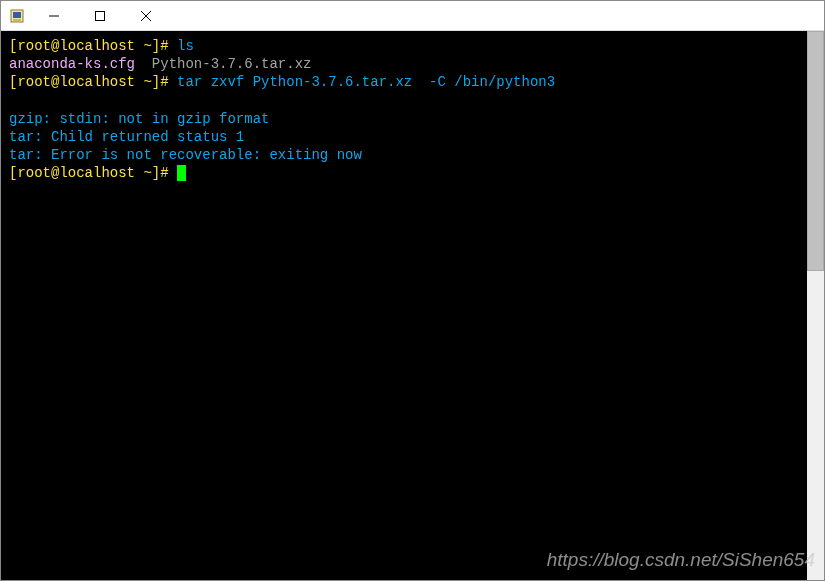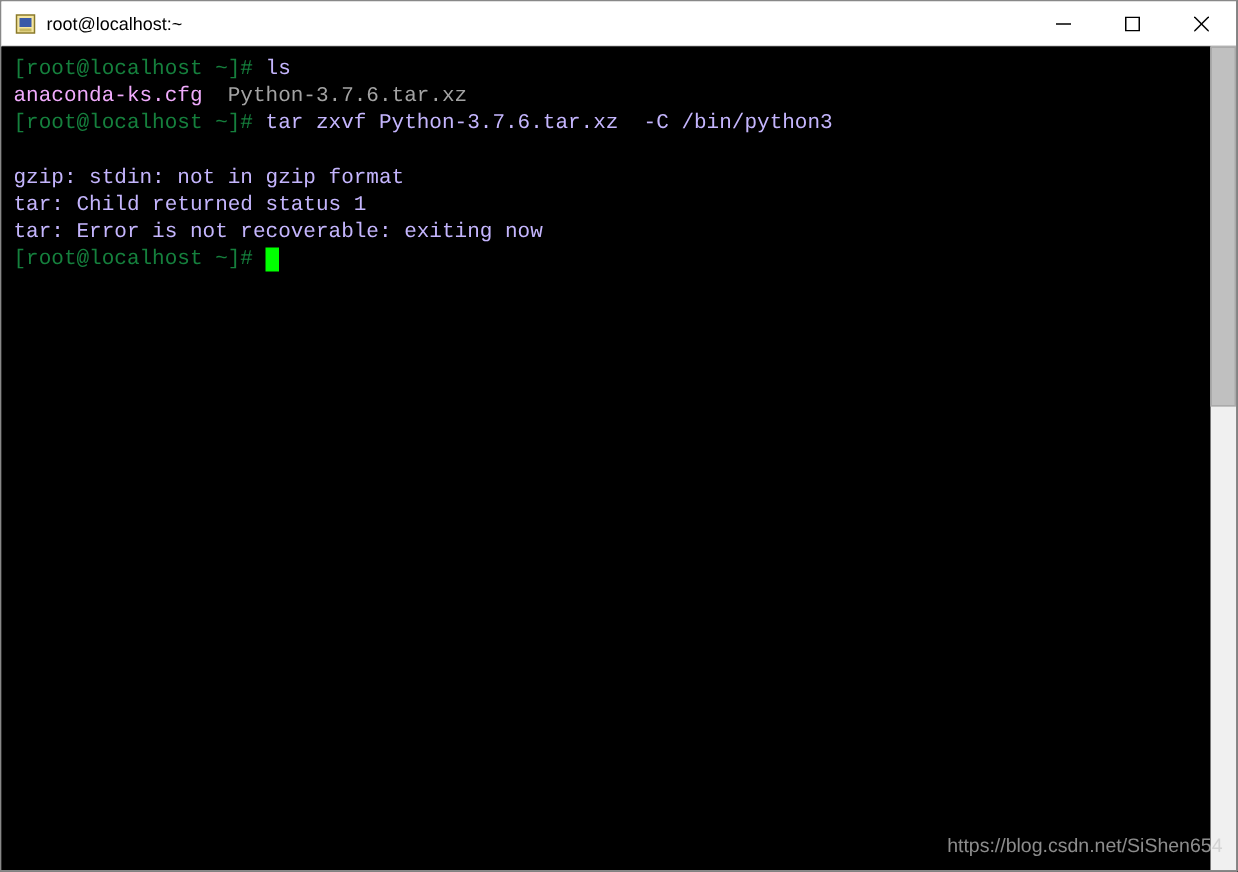--- a/index.html
+++ b/index.html
@@ -66,24 +66,24 @@
       background: #000;
       padding: 6px 8px;
       font-family: "Consolas", "Courier New", monospace;
       font-size: 14px;
       line-height: 1.3;
       white-space: pre;
       color: #00ffff;
       overflow: hidden;
     }
     .prompt {
-      color: #15803d;
+      color: #fde047;
     }
     .cmd {
-      color: #c4b5fd;
+      color: #0ea5e9;
     }
     .file-normal {
       color: #f0abfc;
     }
     .file-highlight {
       color: #a3a3a3;
     }
     .cursor {
       display: inline-block;
       width: 9px;
@@ -103,41 +103,41 @@
       right: 0;
       height: 240px;
       background: #c0c0c0;
       border: 1px solid #aaa;
     }
     .watermark {
       position: absolute;
       right: 10px;
       bottom: 10px;
       color: rgba(200,200,200,0.7);
-      font-size: 13px;
+      font-size: 19px;
       font-family: Arial, sans-serif;
       pointer-events: none;
+      font-style: italic;
     }
     .line {
       display: block;
     }
   </style>
 </head>
 <body>
 
 <div class="window">
   <div class="titlebar">
     <span class="titlebar-icon">
       <svg viewBox="0 0 16 16" width="16" height="16">
         <rect x="2" y="2" width="12" height="12" fill="#f5e6a0" stroke="#8a7a2a" stroke-width="1"></rect>
         <rect x="4" y="4" width="8" height="6" fill="#3a5aa8"></rect>
         <rect x="4" y="11" width="8" height="2" fill="#c8b860"></rect>
       </svg>
     </span>
-    <span class="titlebar-title">root@localhost:~</span>
     <div class="titlebar-controls">
       <div class="titlebar-btn">
         <svg width="10" height="10" viewBox="0 0 10 10">
             <line x1="0" y1="5" x2="10" y2="5" stroke="#000" stroke-width="1"></line>
           </svg>
       </div>
       <div class="titlebar-btn">
         <svg width="10" height="10" viewBox="0 0 10 10">
             <rect x="0.5" y="0.5" width="9" height="9" fill="none" stroke="#000" stroke-width="1"></rect>
           </svg>

